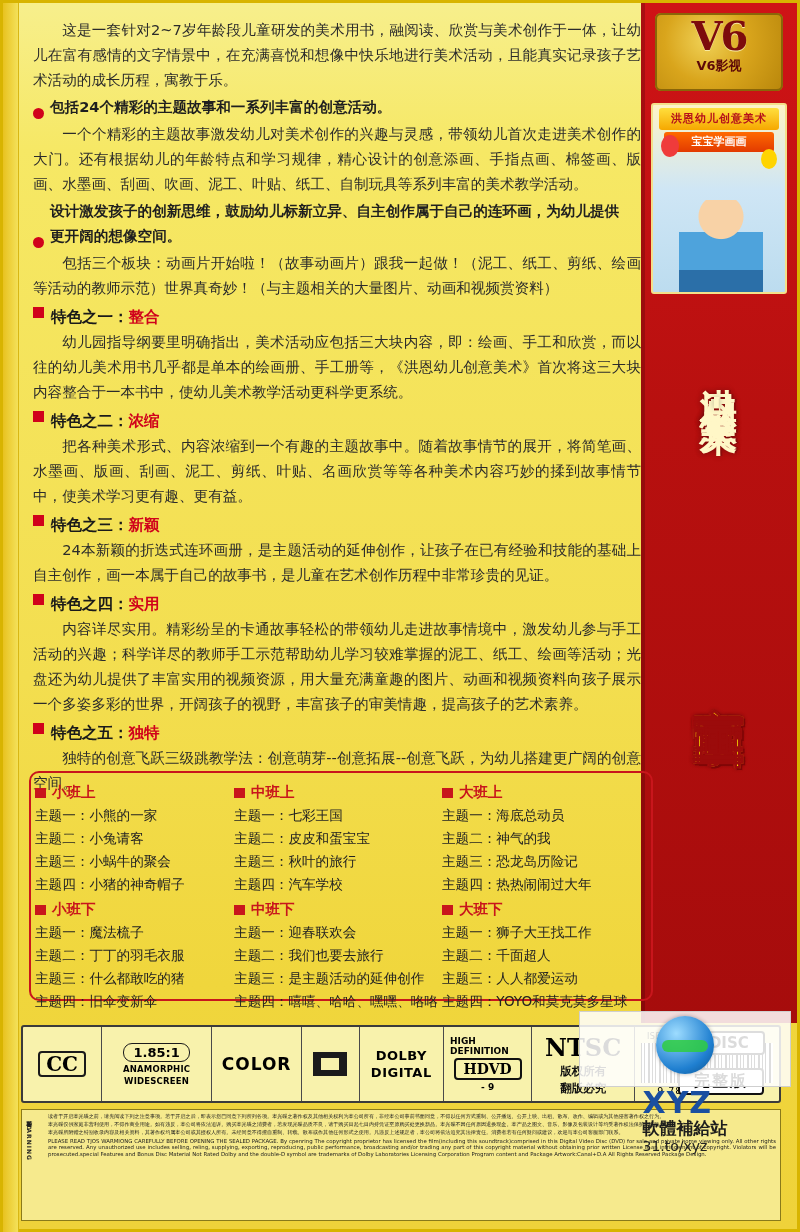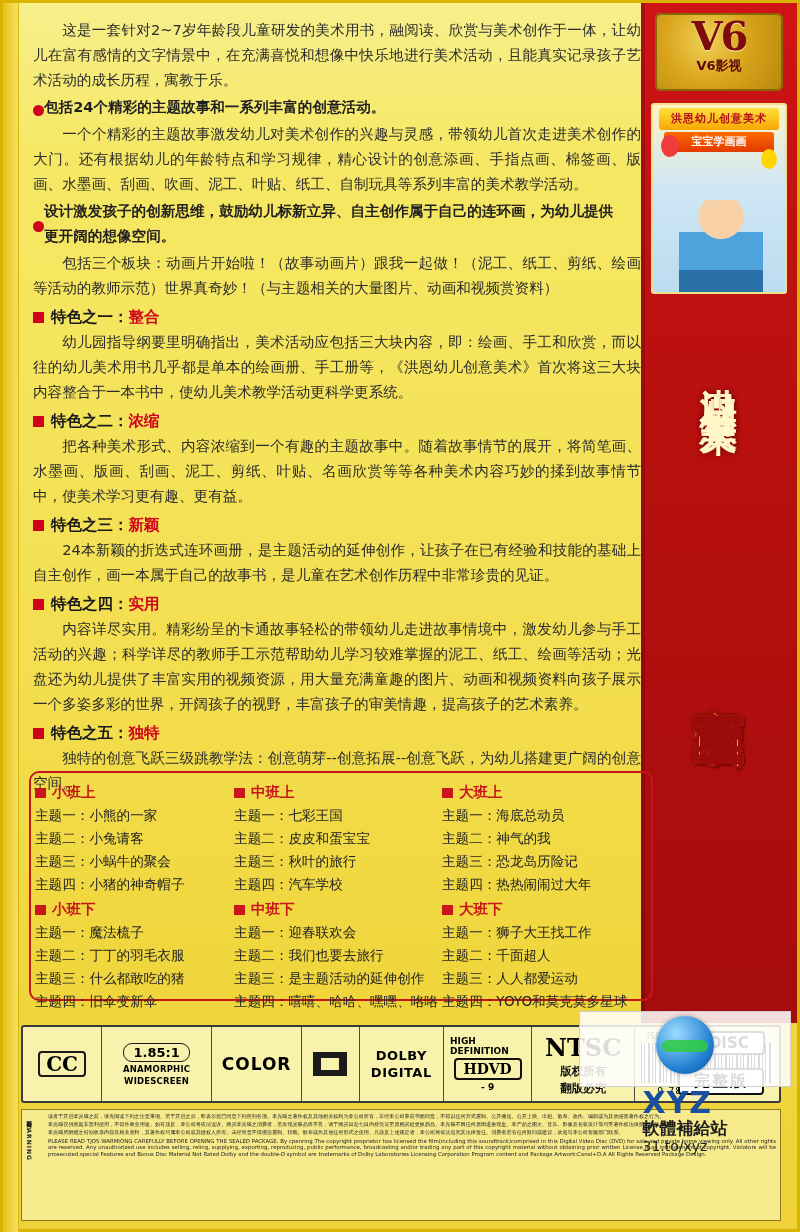--- a/index.html
+++ b/index.html
@@ -113,29 +113,29 @@
   #content{
     position:absolute; left:30px; top:14px; width:608px;
   }
   .para{
     font-family:"DejaVu Sans","Liberation Sans",sans-serif;
     font-size:14.6px; line-height:25px; color:#2b2b2b;
     text-align:justify; margin:0 0 2px 0;
   }
   .indent{ text-indent:2em; }
   .bullet-row{
-    display:flex; align-items:center; gap:0; margin:2px 16px 2px 0;
+    display:flex; align-items:flex-end; gap:6px; margin:2px 16px 2px 0;
   }
   .dot{
     width:11px; height:11px; border-radius:50%;
     background:#d0021b; flex:0 0 11px; margin-top:7px;
   }
   .bullet-row .txt{ font-size:14.6px; line-height:25px; color:#1f1f1f; font-weight:bold; }
   .feature-head{
-    display:flex; align-items:center; gap:7px; margin:7px 0 1px 0;
+    display:flex; align-items:flex-start; gap:7px; margin:7px 0 1px 0;
   }
   .sq{ width:11px; height:11px; background:#d0021b; flex:0 0 11px;}
   .feature-head .ft{ font-size:15.5px; font-weight:bold; color:#1a1a1a; }
   .feature-head .ft .c{ color:#d0021b; }
   
   #themes{
     position:absolute; left:26px; top:768px; width:624px; height:230px;
     border:2px solid #c8161c; border-radius:10px;
     padding:8px 10px 6px 4px;
   }

